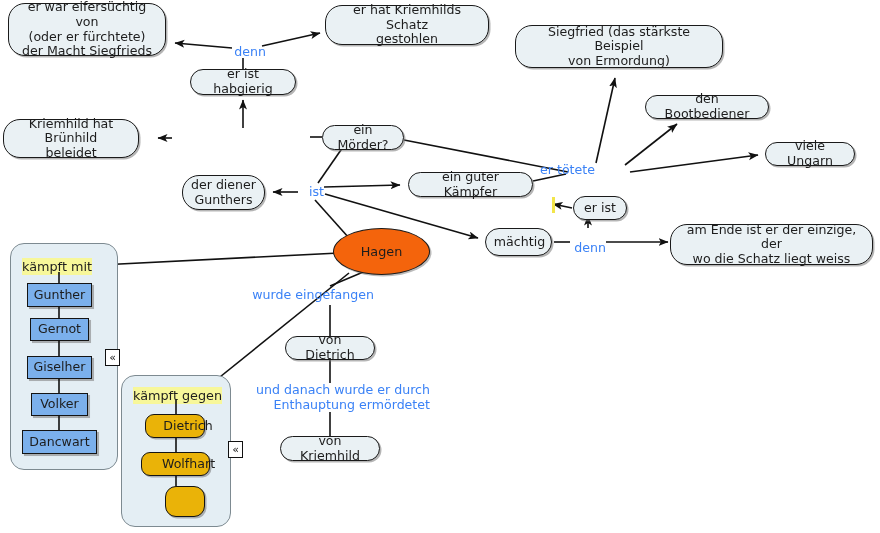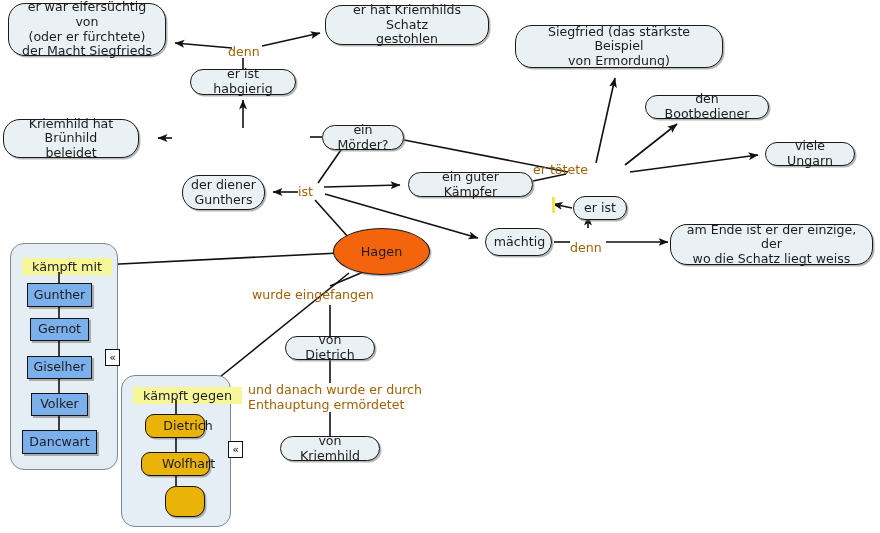--- a/index.html
+++ b/index.html
@@ -62,38 +62,38 @@
     font-size: 12.8px;
     display: flex;
     align-items: center;
     justify-content: center;
     box-shadow: 1.5px 1.5px 0.5px rgba(120,120,120,0.5);
   }
   .linklabel {
     position: absolute;
     font-size: 12.6px;
     line-height: 14.8px;
-    color: #a16207;
-    text-align: left;
+    color: #3b82f6;
+    text-align: right;
     background: transparent;
     white-space: pre-line;
   }
   .group {
     position: absolute;
     box-sizing: border-box;
     background: #e4eef4;
     border: 1.2px solid #7d8a91;
     border-radius: 14px;
   }
   .grouptitle {
     position: absolute;
     font-size: 12.8px;
     color: #1d1d1d;
     background: #f7f79a;
-    padding: 1px 10px;
+    padding: 1px 0;
     white-space: nowrap;
   }
   .collapse {
     position: absolute;
     width: 15px;
     height: 17px;
     box-sizing: border-box;
     background: #ffffff;
     border: 1.1px solid #111;
     font-size: 11px;

